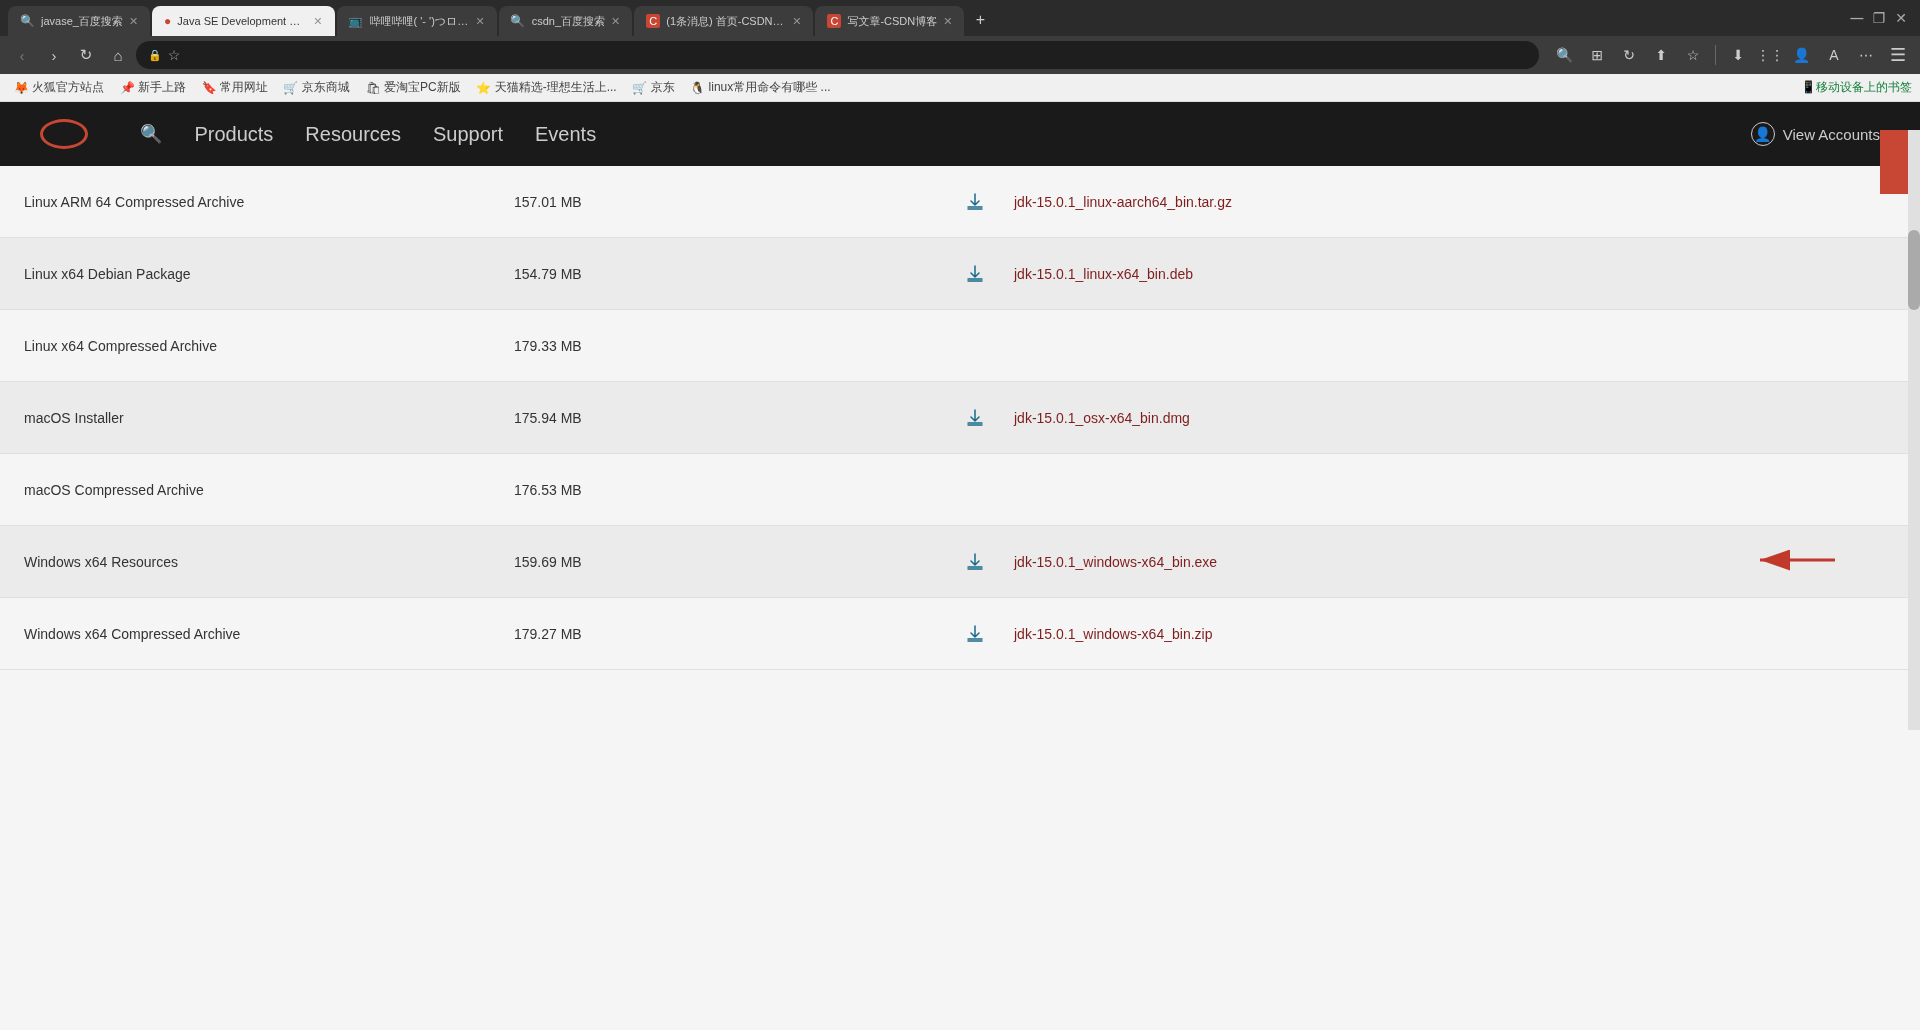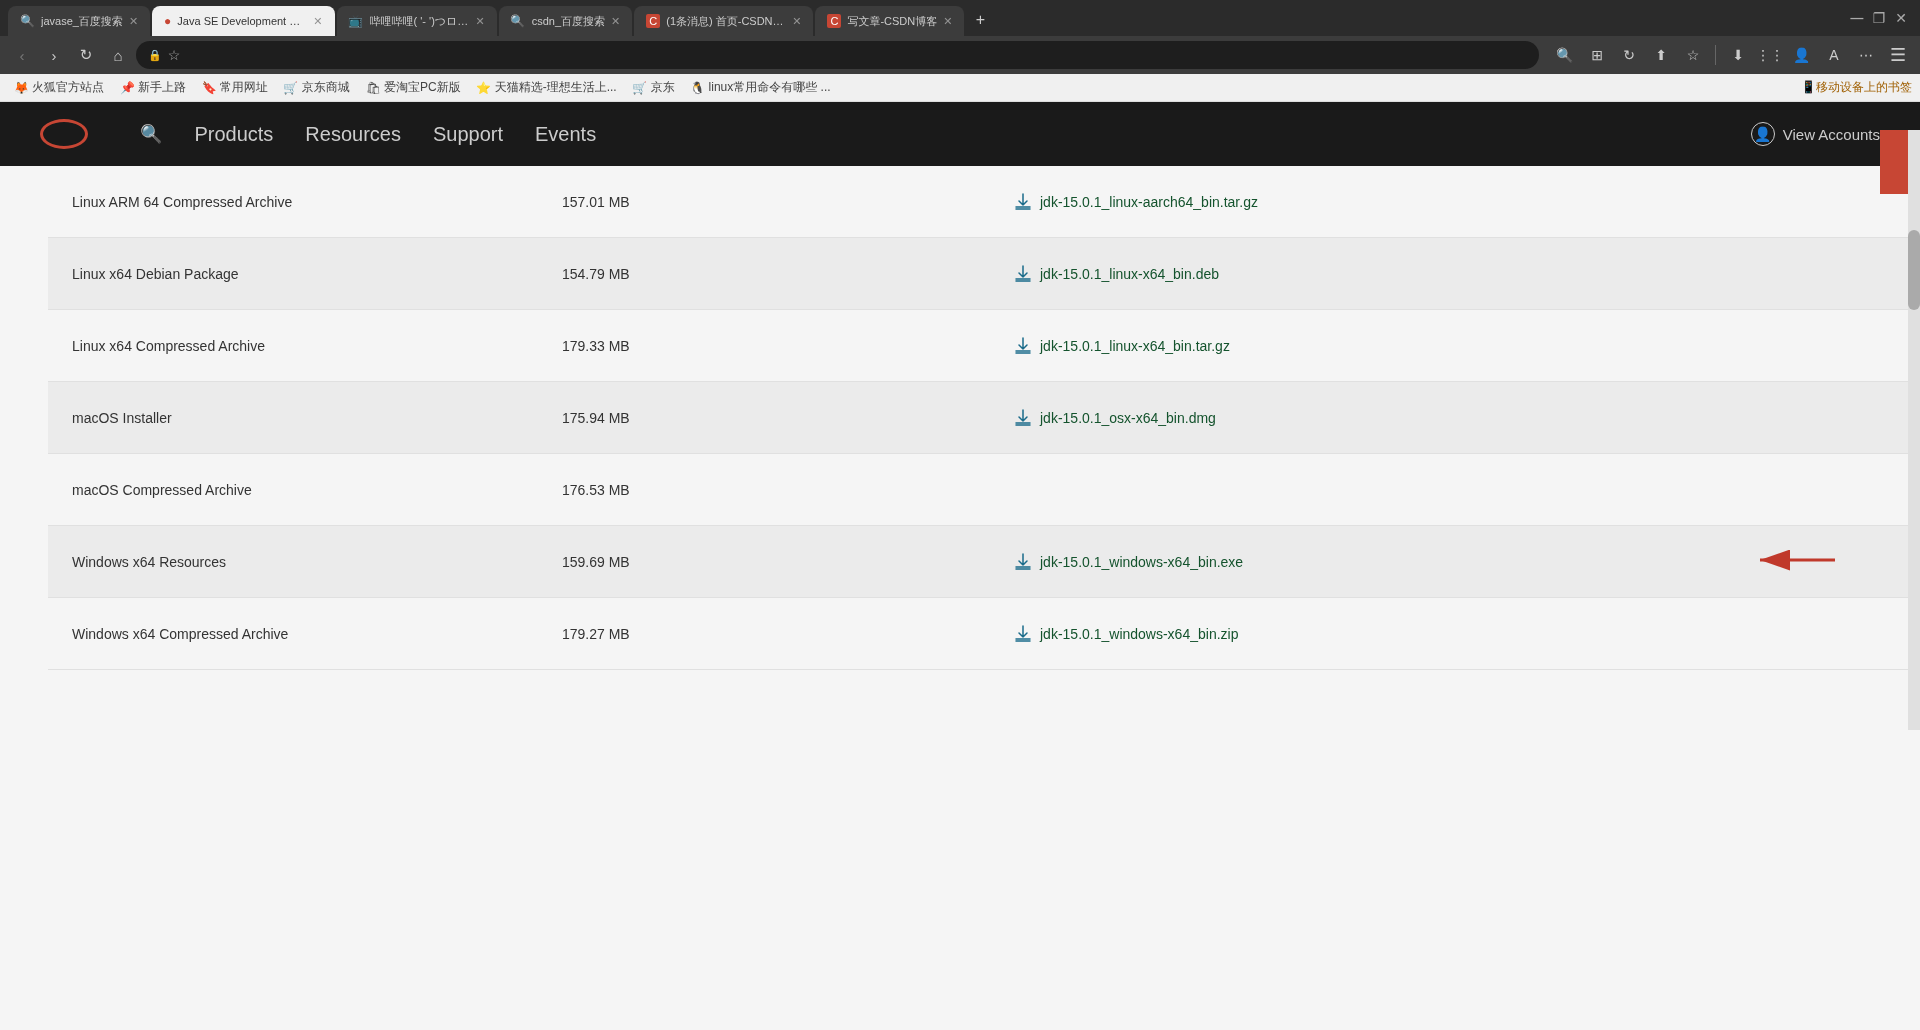--- a/index.html
+++ b/index.html
@@ -195,21 +195,20 @@
     
     .content {
       background: #f5f5f5;
       padding: 0;
     }
     .download-row {
       display: flex;
       align-items: center;
       border-bottom: 1px solid #e0e0e0;
       height: 72px;
-      margin-left: 48px;
     }
     .download-row:nth-child(even) {
       background: #ebebeb;
     }
     .download-row:nth-child(odd) {
       background: #f5f5f5;
     }
     .col-name {
       flex: 0 0 490px;
       padding: 0 24px;
@@ -224,27 +223,27 @@
     }
     .col-download {
       flex: 1;
       padding: 0 24px;
       display: flex;
       align-items: center;
       gap: 10px;
       position: relative;
     }
     .download-link {
-      color: #14532d;
+      color: #7f1d1d;
       font-size: 14px;
       text-decoration: none;
       cursor: pointer;
       display: flex;
       align-items: center;
-      gap: 6px;
+      gap: 28px;
     }
     .dl-icon {
       width: 22px;
       height: 22px;
       display: flex;
       align-items: center;
       justify-content: center;
       flex-shrink: 0;
     }
     .dl-icon svg {
@@ -375,21 +374,21 @@
       <span>天猫精选-理想生活上...</span>
     </div>
     <div class="bookmark-item">
       <span>🛒</span>
       <span>京东</span>
     </div>
     <div class="bookmark-item">
       <span>🐧</span>
       <span>linux常用命令有哪些 ...</span>
     </div>
-    <div style="margin-left:auto;font-size:12px;color:#a16207;">📱移动设备上的书签</div>
+    <div style="margin-left:auto;font-size:12px;color:#15803d;">📱移动设备上的书签</div>
   </div>
 </div>
 
 <div class="oracle-nav">
   <div class="oracle-logo">
     <div class="logo-oval"></div>
   </div>
   <div class="nav-search-icon">🔍</div>
   <div class="nav-links">
     <a class="nav-link">Products</a>
@@ -437,33 +436,20 @@
     </svg>
             </span>
           <span>jdk-15.0.1_linux-x64_bin.deb</span>
         </a>
 
       </div>
     </div>
       <div class="download-row">
       <div class="col-name">Linux x64 Compressed Archive</div>
       <div class="col-size">179.33 MB</div>
-      <div class="col-download">
-        <a class="download-link" href="#">
-          <span class="dl-icon">
-              <svg viewBox="0 0 20 20" fill="none" xmlns="http://www.w3.org/2000/svg">
-      <path d="M10 2v11M10 13l-4-4M10 13l4-4" stroke="#1a6b8a" stroke-width="1.5" stroke-linecap="round" stroke-linejoin="round"></path>
-      <path d="M3 15h14" stroke="#1a6b8a" stroke-width="1.5" stroke-linecap="round"></path>
-      <path d="M3 17h14" stroke="#1a6b8a" stroke-width="1.5" stroke-linecap="round"></path>
-    </svg>
-            </span>
-          <span>jdk-15.0.1_linux-x64_bin.tar.gz</span>
-        </a>
-
-      </div>
     </div>
       <div class="download-row">
       <div class="col-name">macOS Installer</div>
       <div class="col-size">175.94 MB</div>
       <div class="col-download">
         <a class="download-link" href="#">
           <span class="dl-icon">
               <svg viewBox="0 0 20 20" fill="none" xmlns="http://www.w3.org/2000/svg">
       <path d="M10 2v11M10 13l-4-4M10 13l4-4" stroke="#1a6b8a" stroke-width="1.5" stroke-linecap="round" stroke-linejoin="round"></path>
       <path d="M3 15h14" stroke="#1a6b8a" stroke-width="1.5" stroke-linecap="round"></path>

